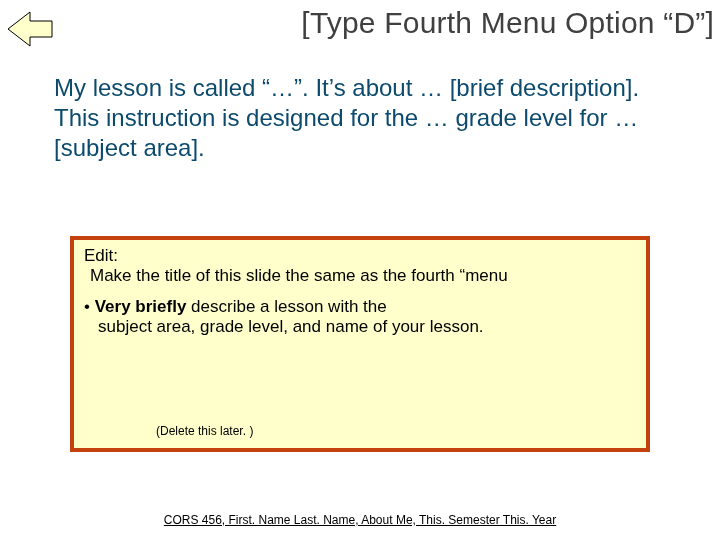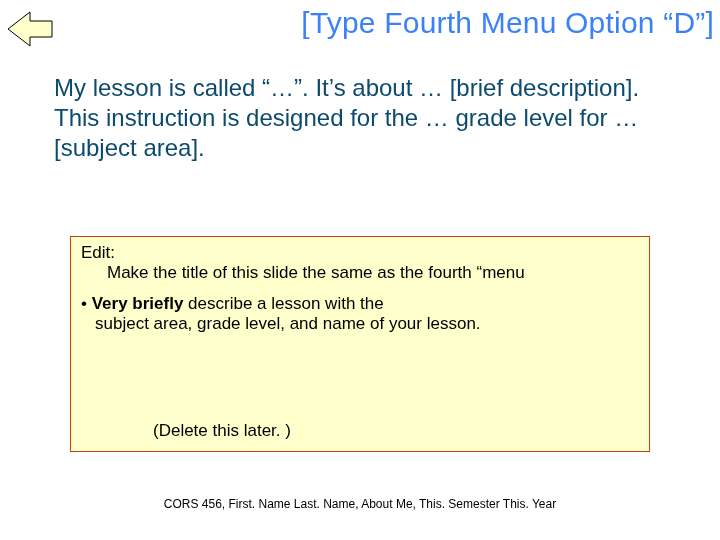--- a/index.html
+++ b/index.html
@@ -19,64 +19,65 @@
     height: 38px;
     cursor: pointer;
   }
   .title {
     position: absolute;
     top: 6px;
     right: 6px;
     left: 60px;
     text-align: right;
     font-size: 30px;
-    color: #3b82f6;
+    color: #404040;
     letter-spacing: 0.2px;
   }
   .body-text {
     position: absolute;
     top: 73px;
     left: 54px;
     right: 30px;
     font-size: 24px;
     line-height: 1.25;
     color: #0c4a6e;
   }
   .note-box {
     position: absolute;
     top: 236px;
     left: 70px;
     width: 580px;
     height: 216px;
     background: #ffffcc;
-    border: 1px solid #c2410c;
+    border: 4px solid #c2410c;
     padding: 6px 10px 6px 10px;
     font-size: 17px;
     color: #000;
   }
   .note-box .edit-label { }
-  .note-box .line-indent-1 { padding-left: 6px; margin-left: 20px; }
+  .note-box .line-indent-1 { padding-left: 6px; }
   .note-box .line-indent-2 { padding-left: 74px; }
   .note-box .bullet-line { padding-left: 0; margin-top: 11px; }
   .note-box .bullet-line-cont { padding-left: 14px; }
   .note-box b { font-weight: bold; }
   .delete-later {
     position: absolute;
     bottom: 10px;
     left: 82px;
-    font-size: 17px;
+    font-size: 12px;
   }
   .footer {
     position: absolute;
-    bottom: 29px;
+    bottom: 13px;
     left: 0;
     right: 0;
     text-align: center;
     font-size: 12px;
     color: #000;
+    text-decoration: underline;
   }
 </style>
 </head>
 <body>
 
 <div class="back-arrow">
   <svg viewBox="0 0 46 38" width="46" height="38">
     <polygon points="0,19 22,2 22,11 44,11 44,27 22,27 22,36" fill="#ffffcc" stroke="#000" stroke-width="1"></polygon>
   </svg>
 </div>

